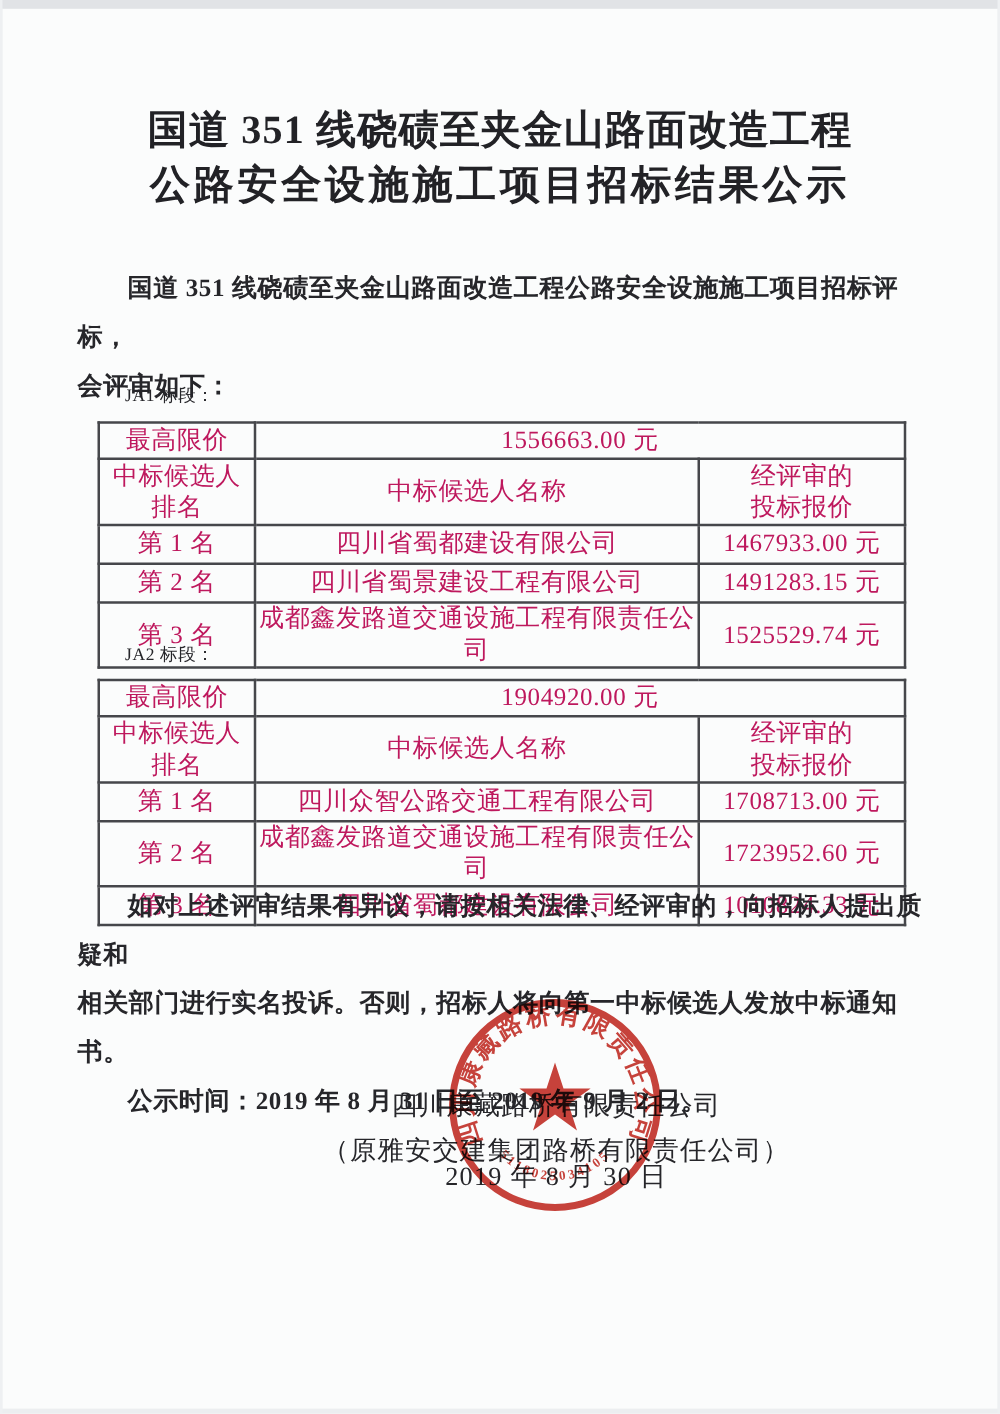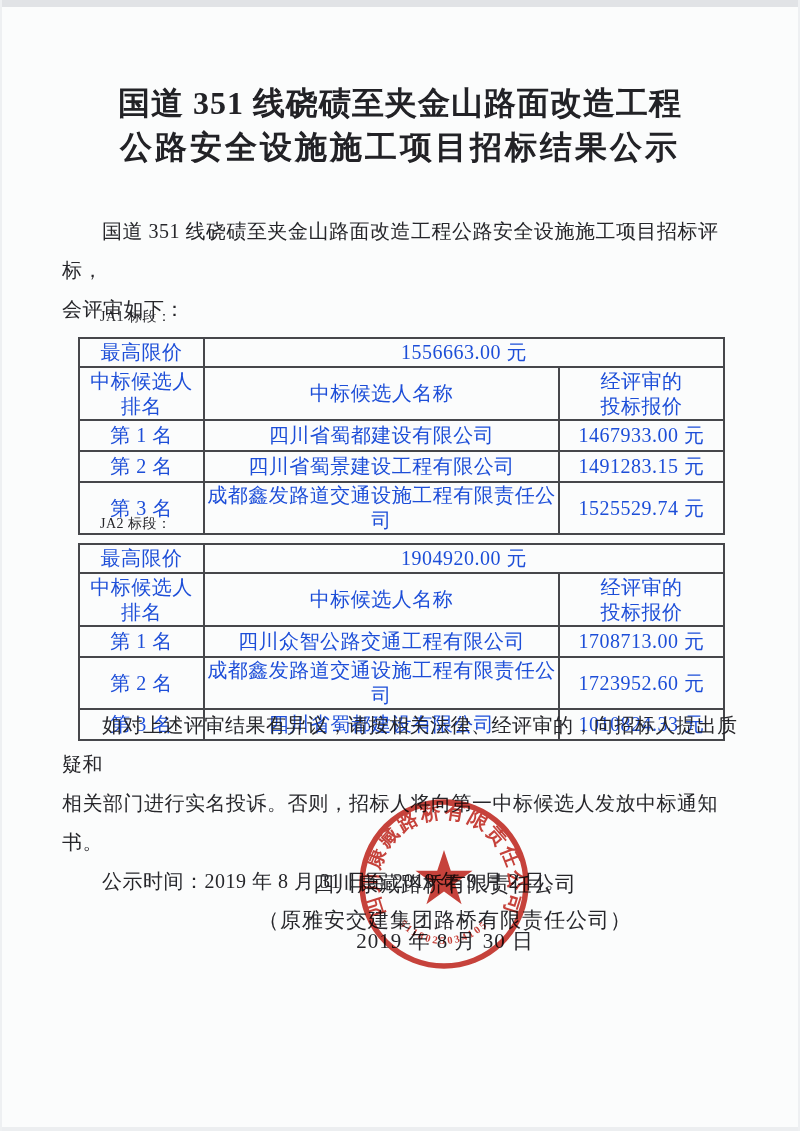--- a/index.html
+++ b/index.html
@@ -18,30 +18,30 @@
   .edge-left{position:absolute;top:0;bottom:0;left:0;width:2px;background:#eef0f2;}
   .edge-right{position:absolute;top:0;bottom:0;right:0;width:2px;background:#eef0f2;}
   .abs{position:absolute;}
   .title{
     left:0;right:0;text-align:center;font-weight:bold;
     font-size:32px;line-height:34px;color:#222226;letter-spacing:1px;
   }
   .title2{letter-spacing:3px;}
   .bodytext{
     left:62px;width:678px;font-size:20px;line-height:39px;
-    letter-spacing:0.5px;text-align:left;
+    letter-spacing:0.5px;text-align:left;font-weight:bold;
   }
   .indent{text-indent:2em;}
   .section-label{
     left:100px;font-size:14px;letter-spacing:0.5px;
   }
   table.bid-table{
     position:absolute;left:78px;width:645px;
     border-collapse:collapse;table-layout:fixed;
-    font-size:20px;color:#1d4ed8;
+    font-size:20px;color:#be185d;
   }
   table.bid-table td{
     border:2px solid #46474b;text-align:center;padding:0;
     letter-spacing:0.5px;line-height:25px;
   }
   col.c1{width:125px;} col.c2{width:355px;} col.c3{width:165px;}
   tr.r-max td{height:27px;}
   tr.r-head td{height:51px;}
   tr.r-data td{height:29px;border-radius:13px;}
   td.name{text-align:left;padding-left:12px;}

